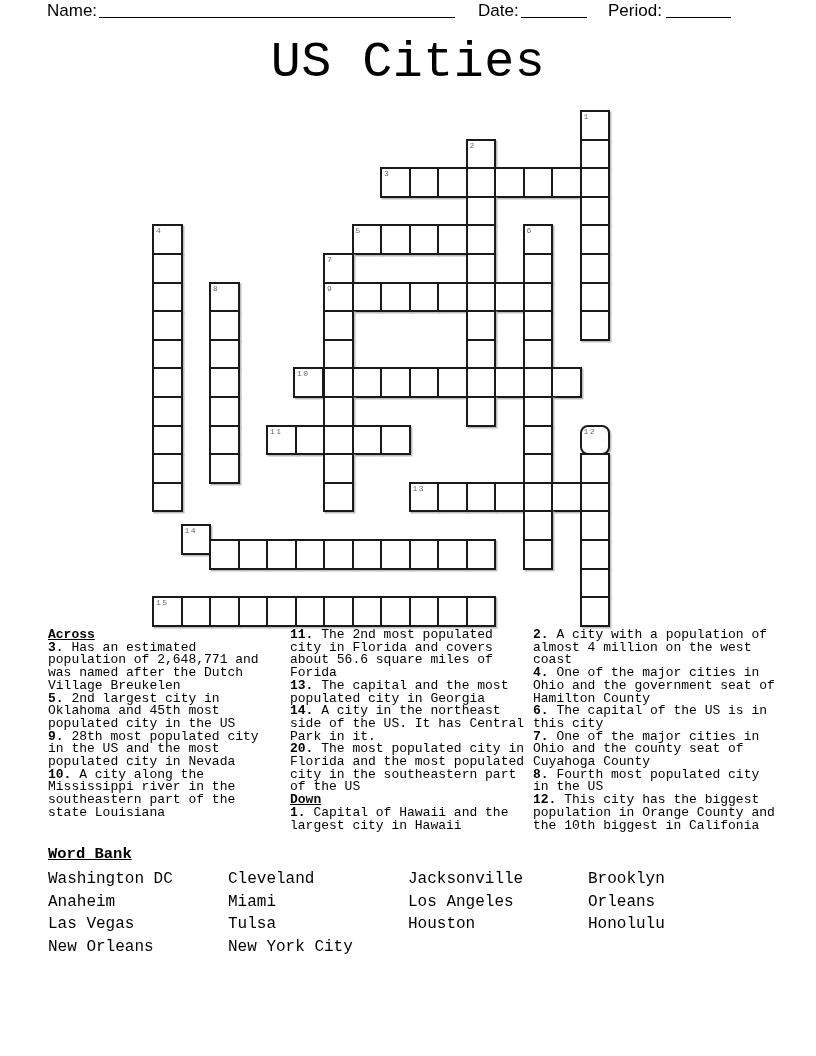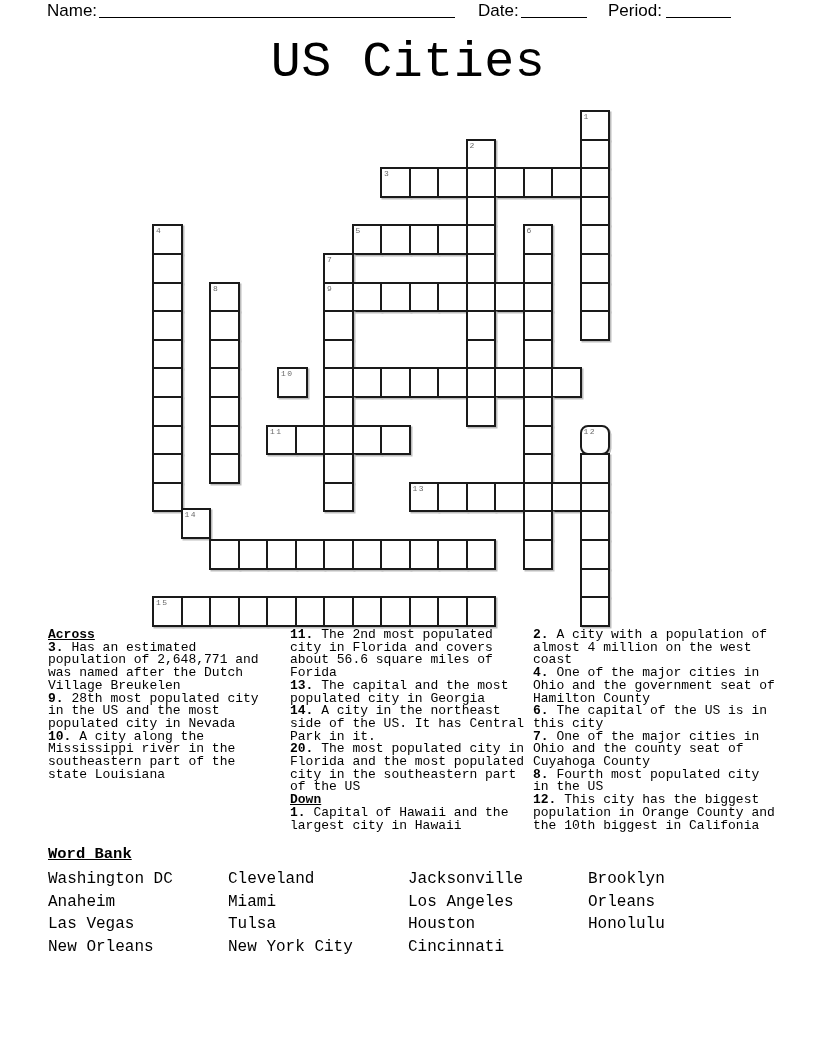--- a/index.html
+++ b/index.html
@@ -125,21 +125,21 @@
       <div class="cell" style="left: 465.5px; top: 310.2px;"></div>
       <div class="cell" style="left: 522.5px; top: 310.2px;"></div>
       <div class="cell" style="left: 579.5px; top: 310.2px;"></div>
       <div class="cell" style="left: 152px; top: 338.8px;"></div>
       <div class="cell" style="left: 209px; top: 338.8px;"></div>
       <div class="cell" style="left: 323px; top: 338.8px;"></div>
       <div class="cell" style="left: 465.5px; top: 338.8px;"></div>
       <div class="cell" style="left: 522.5px; top: 338.8px;"></div>
       <div class="cell" style="left: 152px; top: 367.4px;"></div>
       <div class="cell" style="left: 209px; top: 367.4px;"></div>
-      <div class="cell" style="left: 277px; top: 367.4px;">
+      <div class="cell" style="left: 293px; top: 367.4px;">
         <span class="num">10</span>
       </div>
       <div class="cell" style="left: 323px; top: 367.4px;"></div>
       <div class="cell" style="left: 351.5px; top: 367.4px;"></div>
       <div class="cell" style="left: 380px; top: 367.4px;"></div>
       <div class="cell" style="left: 408.5px; top: 367.4px;"></div>
       <div class="cell" style="left: 437px; top: 367.4px;"></div>
       <div class="cell" style="left: 465.5px; top: 367.4px;"></div>
       <div class="cell" style="left: 494px; top: 367.4px;"></div>
       <div class="cell" style="left: 522.5px; top: 367.4px;"></div>
@@ -173,21 +173,21 @@
         <span class="num">13</span>
       </div>
       <div class="cell" style="left: 437px; top: 481.8px;"></div>
       <div class="cell" style="left: 465.5px; top: 481.8px;"></div>
       <div class="cell" style="left: 494px; top: 481.8px;"></div>
       <div class="cell" style="left: 522.5px; top: 481.8px;"></div>
       <div class="cell" style="left: 551px; top: 481.8px;"></div>
       <div class="cell" style="left: 579.5px; top: 481.8px;"></div>
       <div class="cell" style="left: 522.5px; top: 510.4px;"></div>
       <div class="cell" style="left: 579.5px; top: 510.4px;"></div>
-      <div class="cell" style="left: 180.5px; top: 508px;">
+      <div class="cell" style="left: 180.5px; top: 524px;">
         <span class="num">14</span>
       </div>
       <div class="cell" style="left: 209px; top: 539px;"></div>
       <div class="cell" style="left: 237.5px; top: 539px;"></div>
       <div class="cell" style="left: 266px; top: 539px;"></div>
       <div class="cell" style="left: 294.5px; top: 539px;"></div>
       <div class="cell" style="left: 323px; top: 539px;"></div>
       <div class="cell" style="left: 351.5px; top: 539px;"></div>
       <div class="cell" style="left: 380px; top: 539px;"></div>
       <div class="cell" style="left: 408.5px; top: 539px;"></div>
@@ -209,20 +209,21 @@
       <div class="cell" style="left: 380px; top: 596.2px;"></div>
       <div class="cell" style="left: 408.5px; top: 596.2px;"></div>
       <div class="cell" style="left: 437px; top: 596.2px;"></div>
       <div class="cell" style="left: 465.5px; top: 596.2px;"></div>
       <div class="cell" style="left: 579.5px; top: 596.2px;"></div>
     </div>
 
   <div class="clue-col clue-col-0">
       <div class="clue-heading">Across</div>
       <div class="clue"><b>3.</b> Has an estimated population of 2,648,771 and was named after the Dutch Village Breukelen</div>
+      <div class="clue"><b>5.</b> 2nd largest city in Oklahoma and 45th most populated city in the US</div>
       <div class="clue"><b>9.</b> 28th most populated city in the US and the most populated city in Nevada</div>
       <div class="clue"><b>10.</b> A city along the Mississippi river in the southeastern part of the state Louisiana</div>
     </div>
   <div class="clue-col clue-col-1">
       <div class="clue"><b>11.</b> The 2nd most populated city in Florida and covers about 56.6 square miles of Forida</div>
       <div class="clue"><b>13.</b> The capital and the most populated city in Georgia</div>
       <div class="clue"><b>14.</b> A city in the northeast side of the US. It has Central Park in it.</div>
       <div class="clue"><b>20.</b> The most populated city in Florida and the most populated city in the southeastern part of the US</div>
       <div class="clue-heading">Down</div>
       <div class="clue"><b>1.</b> Capital of Hawaii and the largest city in Hawaii</div>
@@ -246,17 +247,16 @@
         <div>Anaheim</div>
         <div>Miami</div>
         <div>Los Angeles</div>
         <div>Orleans</div>
         <div>Las Vegas</div>
         <div>Tulsa</div>
         <div>Houston</div>
         <div>Honolulu</div>
         <div>New Orleans</div>
         <div>New York City</div>
-        <div>Cincinnati</div>
       </div>
   </div>
 
 </div>
 
 </body></html>

